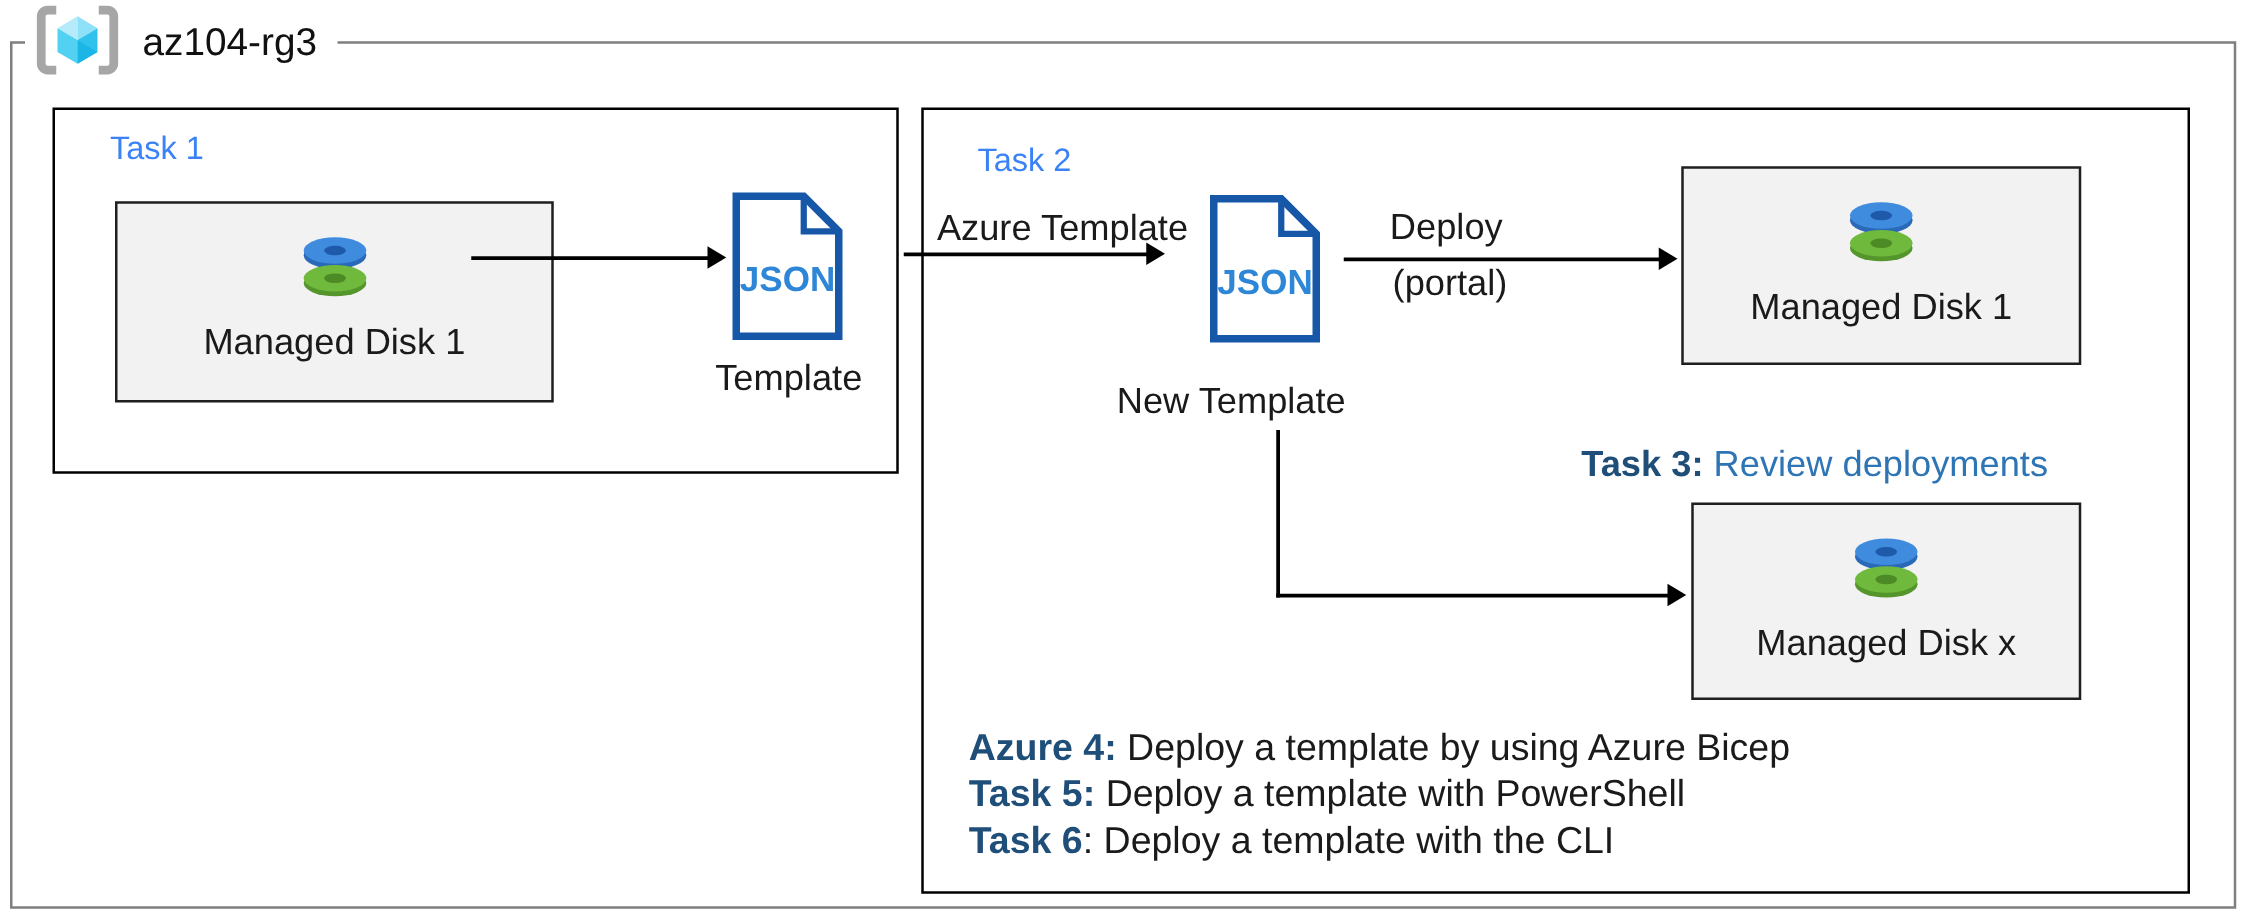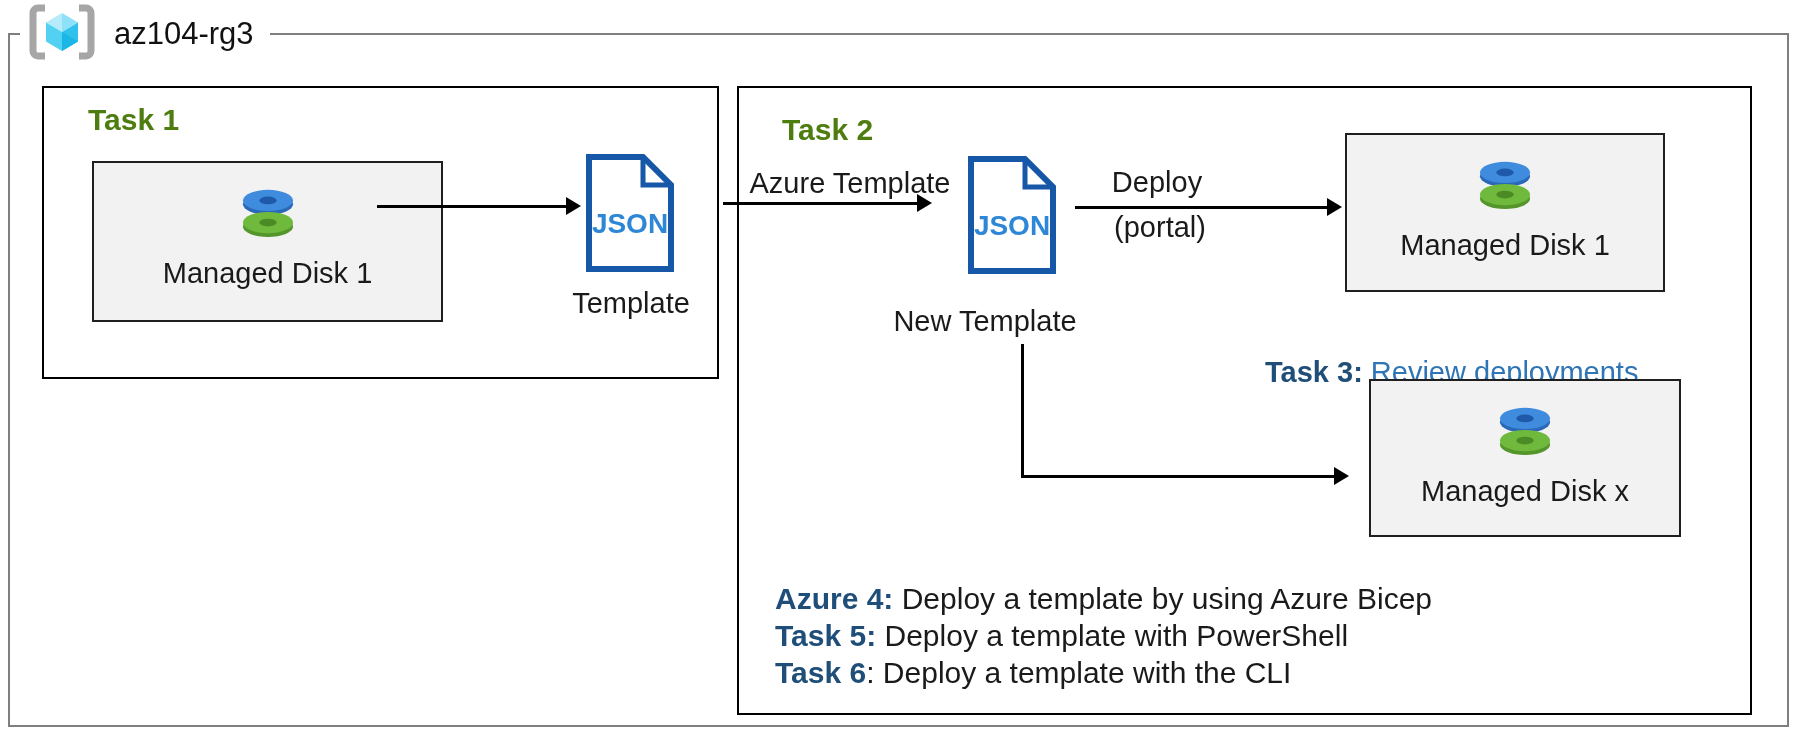--- a/index.html
+++ b/index.html
@@ -15,31 +15,31 @@
   .rg-legend {
     left:20px; top:2px; height:64px; background:#fff; z-index:2;
     display:flex; align-items:center; gap:16px; padding:0 16px 0 6px;
   }
   .rg-name { font-size:31px; color:#111; }
 
   
   .task-box { border:2px solid #000; background:#fff; }
   .task1-box { left:42px; top:86px; width:677px; height:293px; }
   .task2-box { left:737px; top:86px; width:1015px; height:629px; }
-  .task-title { font-size:30px; font-weight:bold; color:#4d7c0f; }
+  .task-title { font-size:26px; font-weight:normal; color:#3b82f6; }
 
   
   .disk-box {
     background:#f2f2f2; border:2px solid #1f1f1f;
     display:flex; flex-direction:column; align-items:center;
     padding-top:23px; gap:15px;
   }
   .disk-box-1 { left:92px;  top:161px; width:351px; height:161px; }
   .disk-box-2 { left:1345px; top:133px; width:320px; height:159px; }
-  .disk-box-3 { left:1353px; top:379px; width:312px; height:158px;margin-left:16px; }
+  .disk-box-3 { left:1353px; top:402px; width:312px; height:158px; }
   .disk-label { font-size:29px; color:#1a1a1a; }
 
   
   .h-line { background:#000; height:3px; }
   .v-line { background:#000; width:3px; }
   .arrow-head {
     width:0; height:0;
     border-top:9px solid transparent; border-bottom:9px solid transparent;
     border-left:15px solid #000;
   }

